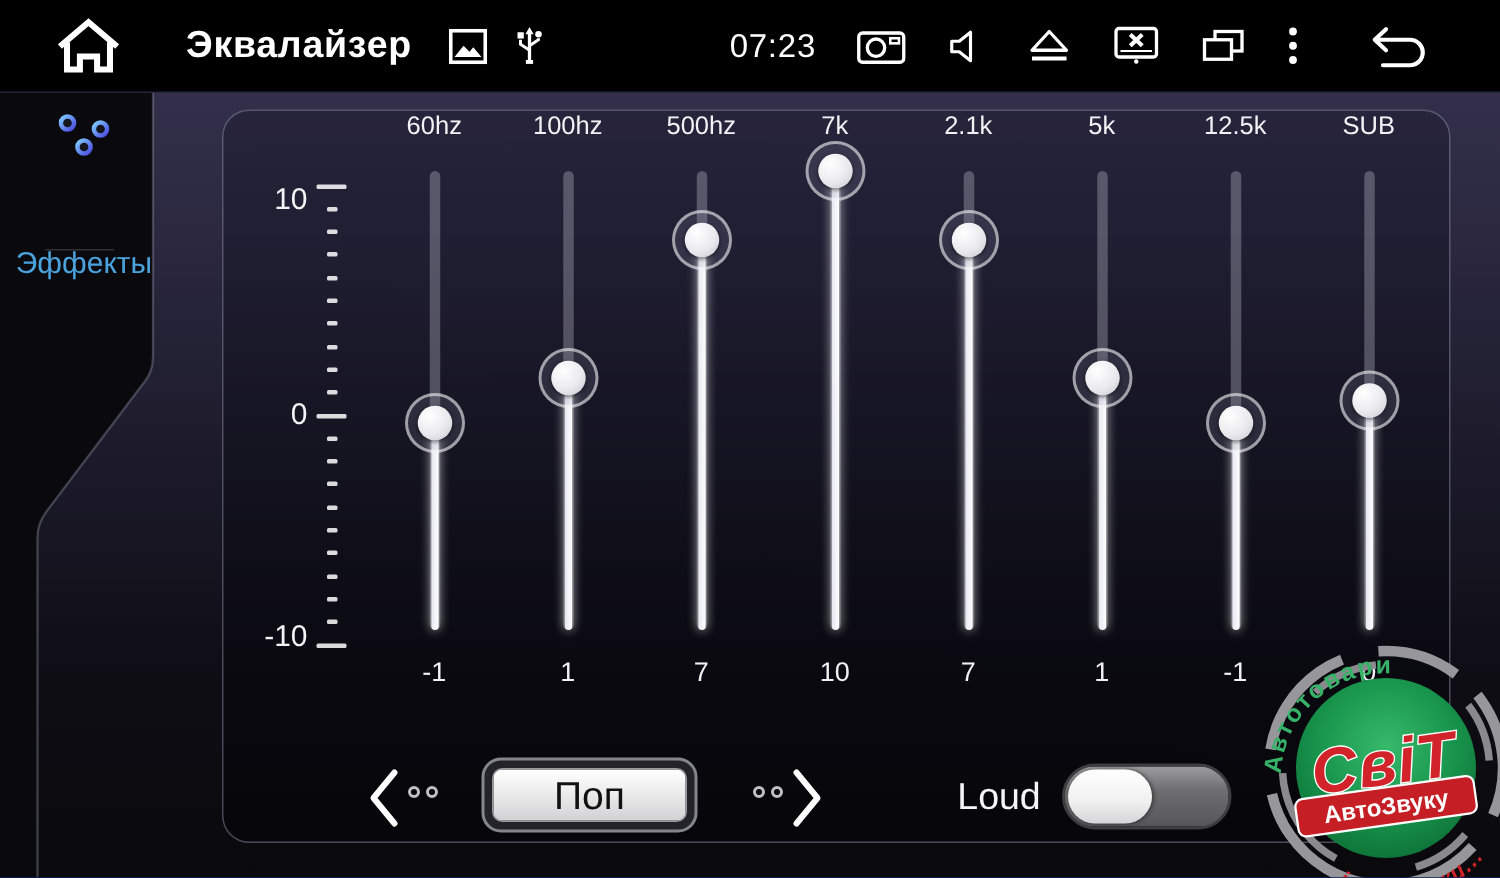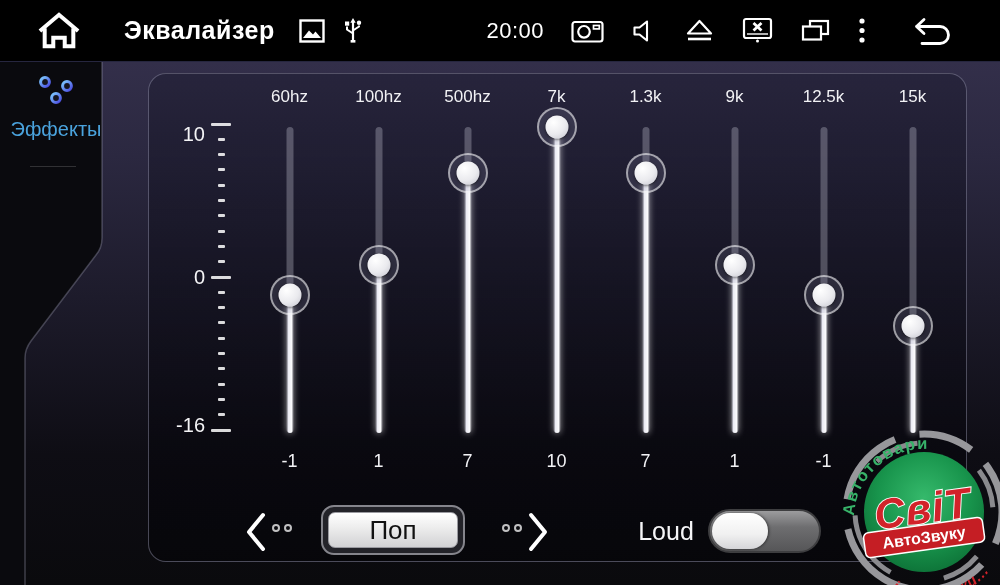--- a/index.html
+++ b/index.html
@@ -15,40 +15,40 @@
   .tb-time{margin-left:auto;font-size:22px;letter-spacing:.5px;}
   .tb-ic{margin-left:27px;display:flex;align-items:center;}
   .tb-back{margin-left:46px;margin-right:42px;}
   .topbar svg{display:block;}
 
   
   .content{position:absolute;top:62px;left:0;width:1000px;height:523px;
      background:linear-gradient(180deg,#332f4a 0%,#2b2840 18%,#1d1b2b 45%,#0e0d14 75%,#0a0a0d 100%);}
   .sidebar-shape{position:absolute;left:0;top:0;}
 
-  .side-item{position:absolute;left:0;width:112px;display:flex;flex-direction:column;align-items:center;cursor:pointer;}
+  .side-item{position:absolute;left:0;width:112px;display:flex;flex-direction:column;align-items:center;cursor:pointer;gap:47px;}
   .side-item .lbl{font-size:20px;margin-top:8px;}
   .side-fx{top:10px;} .side-fx .lbl{color:#4aa3dd;}
   .side-divider{position:absolute;left:30px;top:104px;width:46px;height:1px;background:rgba(255,255,255,.16);}
   .side-field{top:117px;} .side-field .lbl{color:#f0f0f2;margin-top:6px;}
 
   
   .eq-panel{position:absolute;left:148px;top:11px;width:819px;height:489px;box-sizing:border-box;
      border:1px solid rgba(165,165,190,.42);border-radius:18px;
      background:linear-gradient(180deg,rgba(14,14,30,.30),rgba(2,2,6,.45));}
 
   .scale-label{position:absolute;font-size:20px;color:#f4f4f6;transform:translateY(-50%);text-align:right;width:48px;left:8px;}
   .sl-max{top:60px;} .sl-mid{top:203px;} .sl-min{top:351px;}
   .ticks{position:absolute;left:62px;top:0;width:20px;height:100%;}
   .tick{position:absolute;left:7px;width:7px;height:3px;background:rgba(255,255,255,.85);border-radius:1px;}
   .tick.long{left:0;width:20px;}
 
   .bands{position:absolute;left:96px;top:0;width:712px;height:410px;display:flex;}
   .band{flex:1;display:flex;flex-direction:column;align-items:center;}
-  .freq{margin-top:13px;height:26px;font-size:17px;color:#f2f2f5;}
+  .freq{margin-top:0;height:26px;font-size:17px;color:#f2f2f5;}
   .trackwrap{position:relative;margin-top:14px;width:44px;height:306px;cursor:pointer;}
   .track-dim{position:absolute;left:50%;transform:translateX(-50%);top:0;width:7px;height:100%;
      background:rgba(214,214,230,.30);border-radius:4px;}
   .track-fill{position:absolute;left:50%;transform:translateX(-50%);width:5px;border-radius:3px;
      background:linear-gradient(90deg,#e6e6f0,#ffffff);box-shadow:0 0 7px rgba(255,255,255,.75);}
   .thumb{position:absolute;left:50%;width:40px;height:40px;transform:translateX(-50%);border-radius:50%;
      border:2px solid rgba(255,255,255,.55);background:rgba(150,150,175,.18);box-sizing:border-box;}
   .knob{position:absolute;left:50%;top:50%;width:23px;height:23px;border-radius:50%;transform:translate(-50%,-50%);
      background:radial-gradient(circle at 35% 30%,#ffffff 0%,#eaeaee 55%,#c4c4cd 100%);
      box-shadow:0 1px 3px rgba(0,0,0,.6);}
@@ -96,21 +96,21 @@
       <svg width="24" height="30" viewBox="0 0 24 30">
         <path d="M12 2 L9.3 6.8 H14.7 Z" fill="#fff"></path>
         <line x1="12" y1="5.5" x2="12" y2="24" stroke="#fff" stroke-width="2.2"></line>
         <path d="M12 17.5 L6 13.5 V10.5" fill="none" stroke="#fff" stroke-width="2"></path>
         <rect x="4" y="5.5" width="4.2" height="4.2" fill="#fff"></rect>
         <path d="M12 14.5 L18 10.5 V9.5" fill="none" stroke="#fff" stroke-width="2"></path>
         <circle cx="18" cy="6.8" r="2.2" fill="#fff"></circle>
         <rect x="9.6" y="24" width="4.8" height="2.6" fill="#fff"></rect>
       </svg>
     </span>
-    <div class="tb-time">20:00</div>
+    <div class="tb-time">07:23</div>
     <span class="tb-ic">
       <svg width="33" height="25" viewBox="0 0 33 25">
         <rect x="1.5" y="4" width="30" height="19.5" rx="2.5" fill="none" stroke="#fff" stroke-width="2.2"></rect>
         <circle cx="13" cy="13.8" r="5.8" fill="none" stroke="#fff" stroke-width="2.2"></circle>
         <rect x="22.5" y="7.5" width="5.8" height="3.4" fill="none" stroke="#fff" stroke-width="1.7"></rect>
       </svg>
     </span>
     <span class="tb-ic">
       <svg width="26" height="26" viewBox="0 0 26 26">
         <path d="M3.5 9.5 H8.5 L16 3.5 V22.5 L8.5 16.5 H3.5 Z" fill="none" stroke="#fff" stroke-width="2.1" stroke-linejoin="round"></path>
@@ -176,21 +176,21 @@
       </svg>
       <div class="lbl">Эффекты</div>
     </div>
 
     <div class="side-divider"></div>
 
 
     <section class="eq-panel">
       <div class="scale-label sl-max">10</div>
       <div class="scale-label sl-mid">0</div>
-      <div class="scale-label sl-min">-16</div>
+      <div class="scale-label sl-min">-10</div>
       <div class="ticks">
           <div class="tick long" style="top: 48.5px;"></div>
           <div class="tick" style="top: 63.8px;"></div>
           <div class="tick" style="top: 79.1px;"></div>
           <div class="tick" style="top: 94.4px;"></div>
           <div class="tick" style="top: 109.7px;"></div>
           <div class="tick" style="top: 125px;"></div>
           <div class="tick" style="top: 140.3px;"></div>
           <div class="tick" style="top: 155.6px;"></div>
           <div class="tick" style="top: 170.9px;"></div>
@@ -247,32 +247,32 @@
             <div class="trackwrap">
               <div class="track-dim"></div>
               <div class="track-fill" style="top: 0px; height: 306px;"></div>
               <div class="thumb" style="top: -20px;">
                 <div class="knob"></div>
               </div>
             </div>
             <div class="val">10</div>
           </div>
           <div class="band">
-            <div class="freq">1.3k</div>
+            <div class="freq">2.1k</div>
             <div class="trackwrap">
               <div class="track-dim"></div>
               <div class="track-fill" style="top: 45.9px; height: 260.1px;"></div>
               <div class="thumb" style="top: 25.9px;">
                 <div class="knob"></div>
               </div>
             </div>
             <div class="val">7</div>
           </div>
           <div class="band">
-            <div class="freq">9k</div>
+            <div class="freq">5k</div>
             <div class="trackwrap">
               <div class="track-dim"></div>
               <div class="track-fill" style="top: 137.7px; height: 168.3px;"></div>
               <div class="thumb" style="top: 117.7px;">
                 <div class="knob"></div>
               </div>
             </div>
             <div class="val">1</div>
           </div>
           <div class="band">
@@ -280,29 +280,29 @@
             <div class="trackwrap">
               <div class="track-dim"></div>
               <div class="track-fill" style="top: 168.3px; height: 137.7px;"></div>
               <div class="thumb" style="top: 148.3px;">
                 <div class="knob"></div>
               </div>
             </div>
             <div class="val">-1</div>
           </div>
           <div class="band">
-            <div class="freq">15k</div>
-            <div class="trackwrap">
-              <div class="track-dim"></div>
-              <div class="track-fill" style="top: 198.9px; height: 107.1px;"></div>
-              <div class="thumb" style="top: 178.9px;">
-                <div class="knob"></div>
-              </div>
-            </div>
-            <div class="val">-3</div>
+            <div class="freq">SUB</div>
+            <div class="trackwrap">
+              <div class="track-dim"></div>
+              <div class="track-fill" style="top: 153px; height: 153px;"></div>
+              <div class="thumb" style="top: 133px;">
+                <div class="knob"></div>
+              </div>
+            </div>
+            <div class="val">0</div>
           </div>
         </div>
 
       <span class="chev chev-prev">
         <svg width="24" height="42" viewBox="0 0 24 42">
           <path d="M19 4 L5 21 L19 38" fill="none" stroke="#fff" stroke-width="4" stroke-linecap="round" stroke-linejoin="round"></path>
         </svg>
       </span>
       <span class="dots dots-prev">
           <span class="dot"></span>

